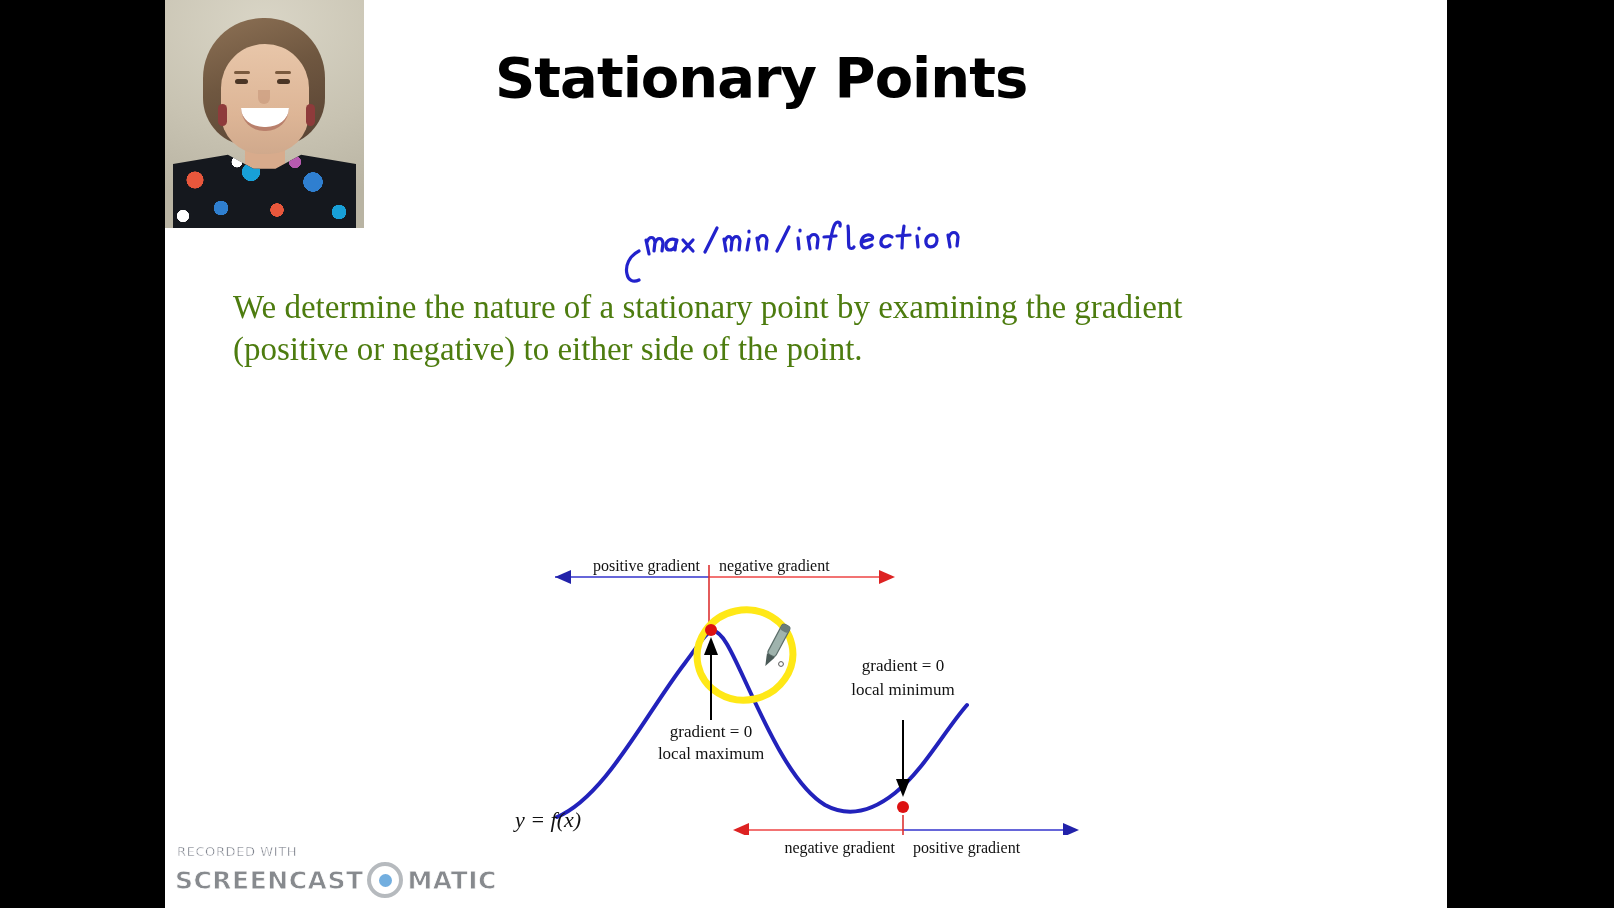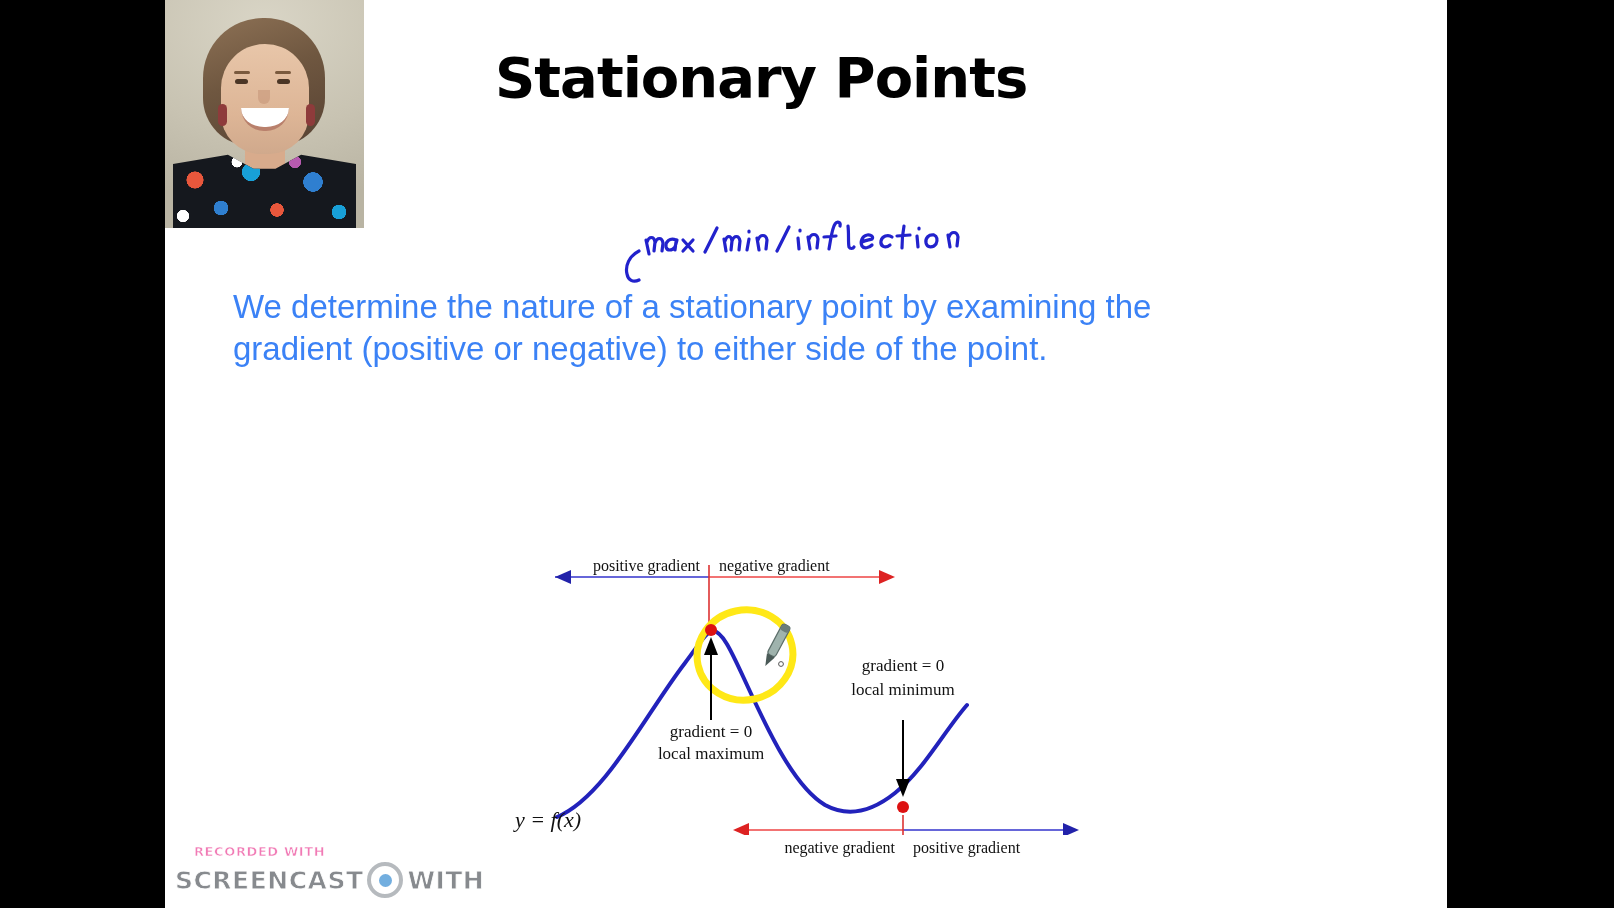--- a/index.html
+++ b/index.html
@@ -160,21 +160,22 @@
   }
 
   
   #body-text {
     position: absolute;
     left: 68px;
     top: 286px;
     width: 1030px;
     font-size: 33px;
     line-height: 1.28;
-    color: #3b82f6;
+    color: #4d7c0f;
+    font-family: Liberation Serif, serif;
   }
 
   
   #figure {
     position: absolute;
     left: 330px;
     top: 545px;
     width: 600px;
     height: 290px;
   }
@@ -184,25 +185,25 @@
     position: absolute;
     left: 10px;
     bottom: 12px;
     width: 230px;
     height: 52px;
     opacity: 0.72;
   }
   #watermark .wm-rec {
     font-family: "DejaVu Sans", sans-serif;
     font-size: 13px;
-    font-weight: bold;
+    font-weight: normal;
     letter-spacing: 0.6px;
-    color: #ec4899;
+    color: #0f172a;
     -webkit-text-stroke: 0.6px #ffffff;
-    margin-left: 19px;
+    margin-left: 2px;
   }
   #watermark .wm-main {
     display: flex;
     align-items: center;
     gap: 4px;
     margin-top: 3px;
   }
   #watermark .wm-word {
     font-family: "DejaVu Sans", sans-serif;
     font-size: 25px;
@@ -346,18 +347,18 @@
       <text x="418" y="18" text-anchor="start" font-family="'Liberation Serif', serif" font-size="16" fill="#111">positive gradient</text>
     </svg>
 
     <div id="watermark">
       <div class="wm-rec">RECORDED WITH</div>
       <div class="wm-main">
         <span class="wm-word">SCREENCAST</span>
         <span class="wm-ring">
           <span class="wm-dot"></span>
         </span>
-        <span class="wm-word">WITH</span>
+        <span class="wm-word">MATIC</span>
       </div>
     </div>
 
   </div>
 </div>
 
 </body></html>

